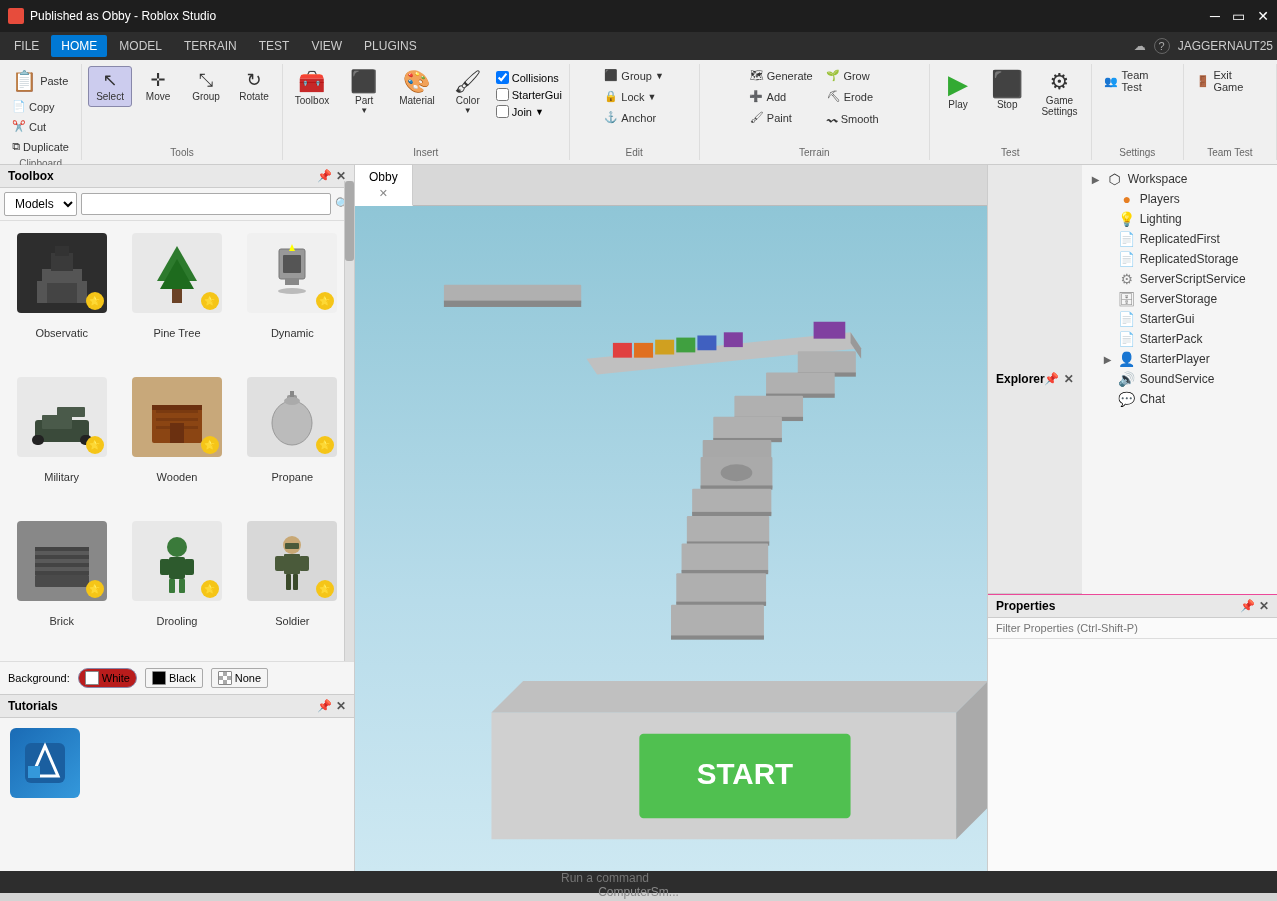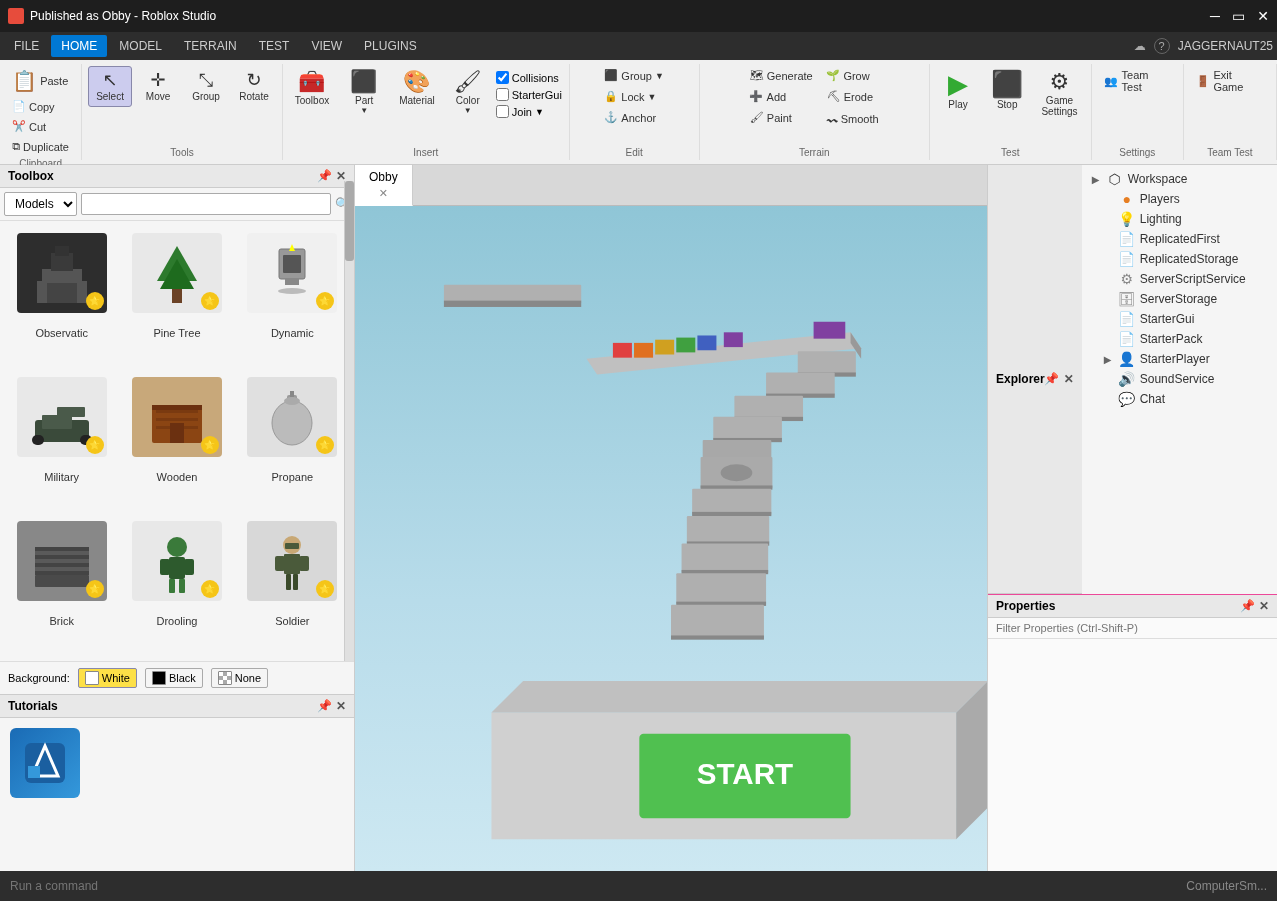--- a/index.html
+++ b/index.html
@@ -317,26 +317,27 @@
       font-size: 12px;
       gap: 4px;
       color: #333;
     }
     .tree-item .tree-icon { font-size: 14px; width: 18px; text-align: center; }
     .tree-item .tree-expand { width: 12px; text-align: center; font-size: 10px; color: #666; }
     .tree-indent { padding-left: 20px; }
 
     
     #status-bar {
-      height: 30px;
+      height: 22px;
       background: #2d2d2d;
       display: flex;
       align-items: center;
       padding: 0 10px;
       justify-content: space-between;
+      flex-direction: column;
     }
     .status-input {
       background: transparent;
       border: none;
       color: #ccc;
       font-size: 12px;
       outline: none;
       flex: 1;
     }
     .status-right { color: #888; font-size: 12px; }
@@ -735,21 +736,21 @@
       </div>
 
       <div style="position:relative; height:0;">
         <div style="position:absolute; right:0; top:-480px; width:10px; height:480px; background:#e0e0e0; border-left:1px solid #ccc;">
           <div style="position:absolute; top:0; width:100%; height:80px; background:#aaa; border-radius:3px;"></div>
         </div>
       </div>
 
       <div class="toolbox-background">
         <span>Background:</span>
-        <div class="bg-option" style="background:#fde047; border-color:#88a;">
+        <div class="bg-option" style="background:#b91c1c; border-color:#88a;border-radius:10px;">
           <span class="bg-swatch" style="background:#fff;"></span>
           <span>White</span>
         </div>
         <div class="bg-option">
           <span class="bg-swatch" style="background:#000;"></span>
           <span>Black</span>
         </div>
         <div class="bg-option">
           <span class="bg-swatch" style="background: repeating-conic-gradient(#aaa 0% 25%, #fff 0% 50%) 0 0 / 8px 8px;"></span>
           <span>None</span>

